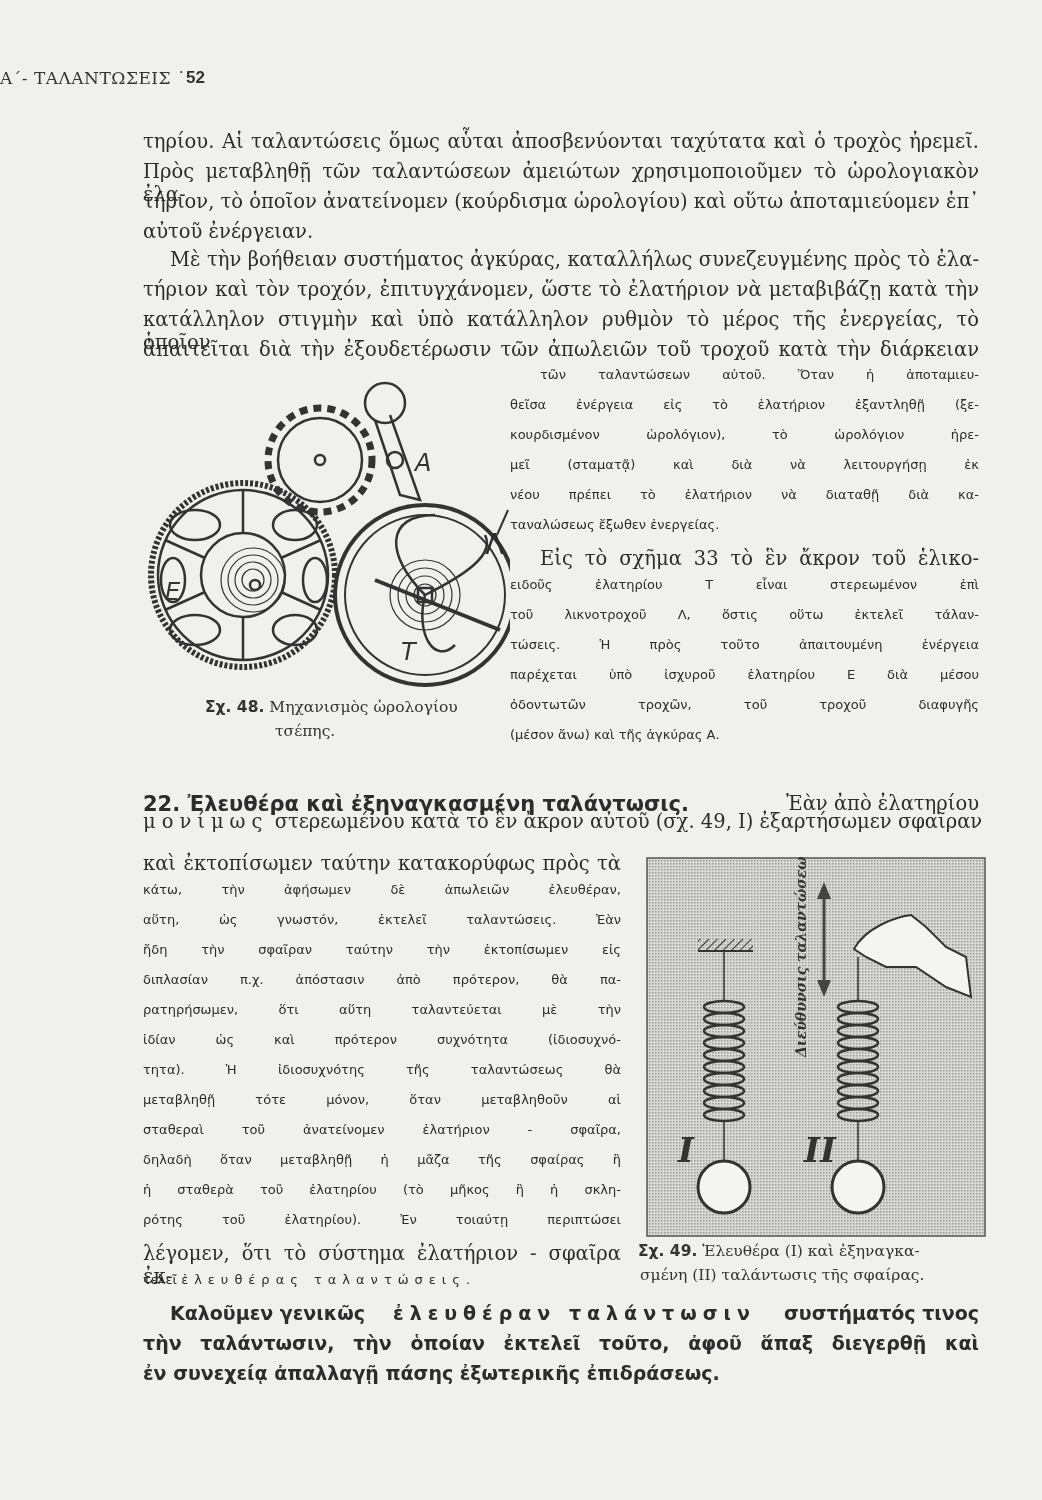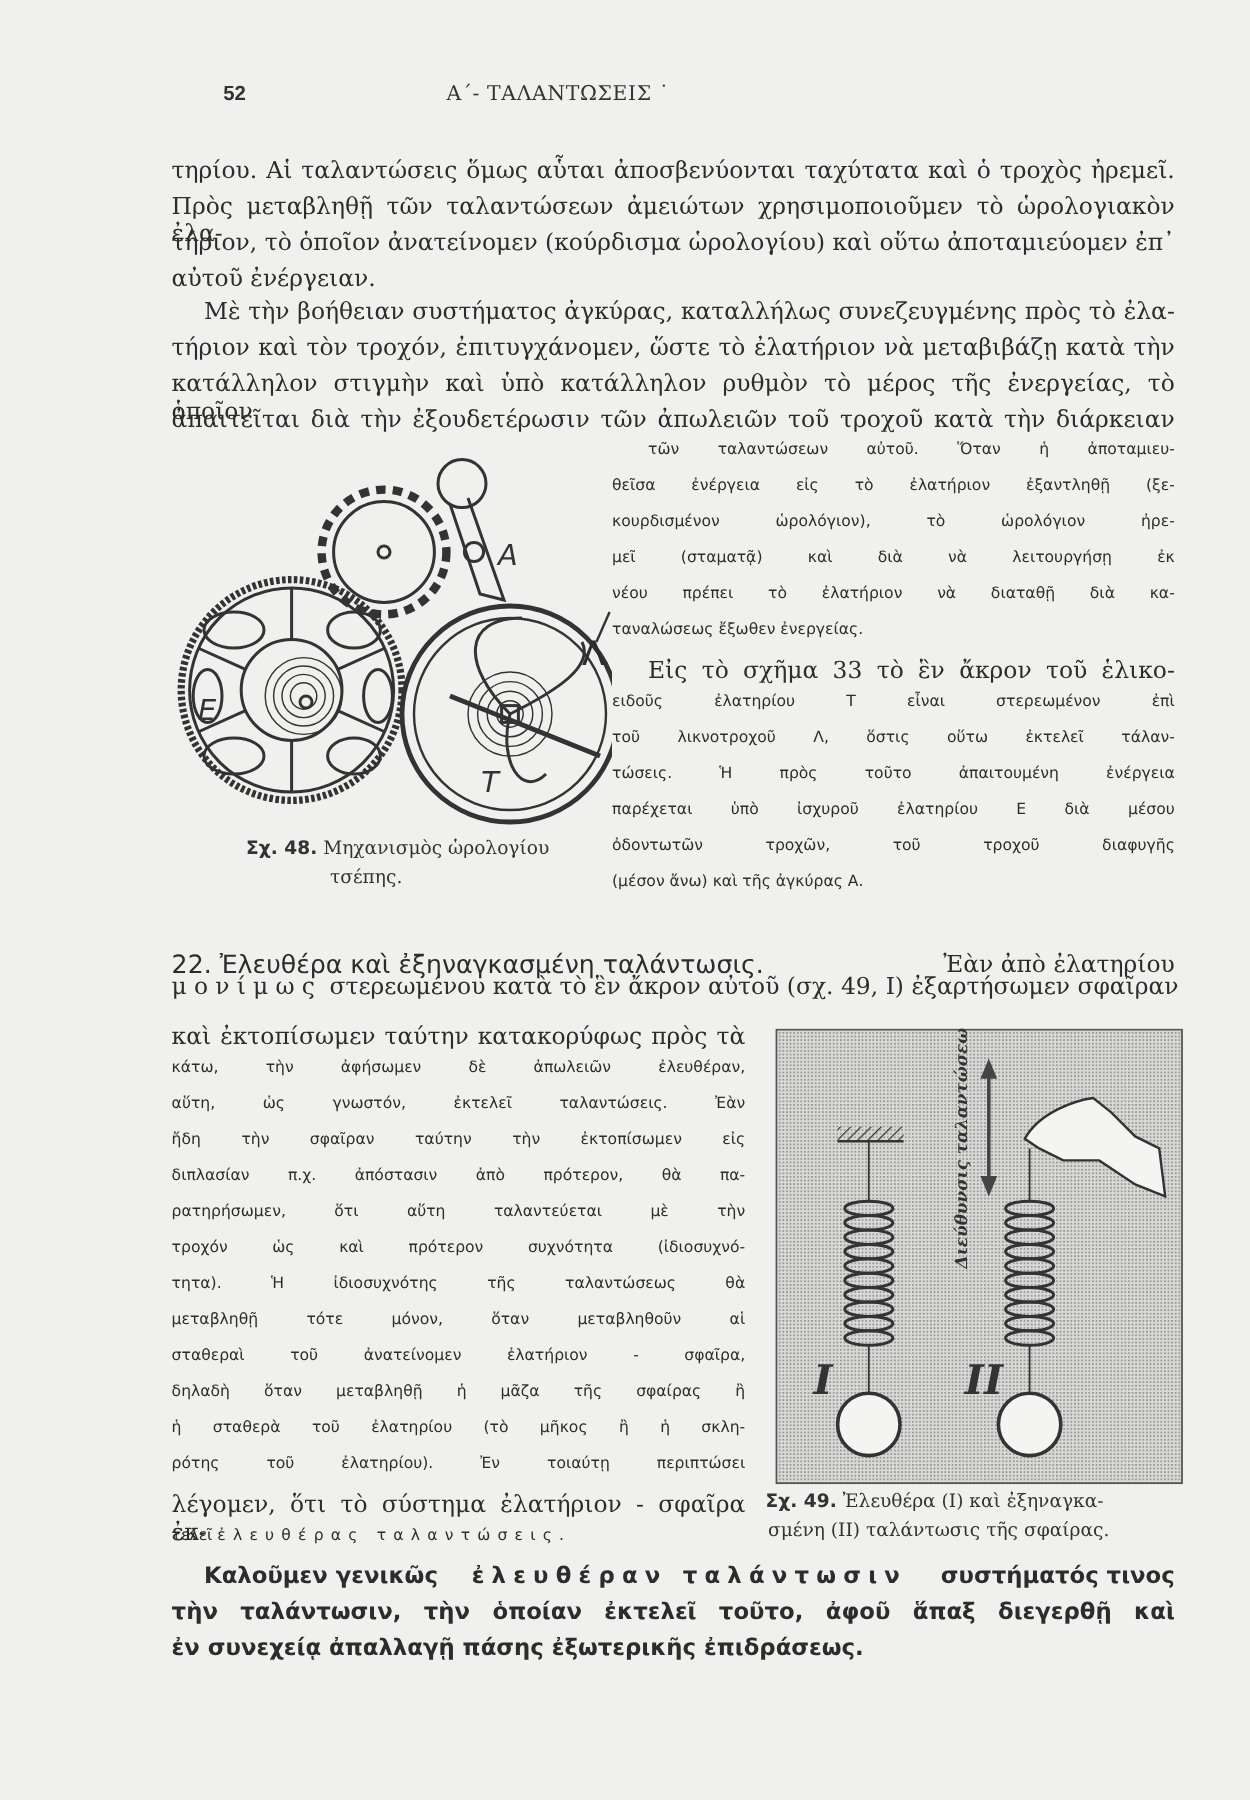--- a/index.html
+++ b/index.html
@@ -2,27 +2,27 @@
 <html><head>
   <meta charset="utf-8">
   <style>
     html, body { margin: 0; padding: 0; }
     body {
       width: 1042px; height: 1500px; background: #f0f0ee; position: relative; overflow: hidden;
       font-family: "DejaVu Serif", "Liberation Serif", serif; color: #2a2a2a;
     }
     .page { position: absolute; left: 0; top: 0; width: 1042px; height: 1500px; }
     .hdr-num { position: absolute; left: 142px; top: 68px; font-size: 17px; font-weight: bold; font-family: "Liberation Sans", sans-serif; color: #333; margin-left: 44px; }
-    .hdr-title { position: absolute; left: 0; width: 930px; text-align: center; top: 68px; font-size: 17px; letter-spacing: 0.5px; color: #333; }
+    .hdr-title { position: absolute; left: 0; width: 930px; top: 68px; font-size: 17px; letter-spacing: 0.5px; color: #333; }
     .line { position: absolute; font-size: 19.5px; white-space: nowrap; color: #2c2c2c; }
     .just { text-align: justify; text-align-last: justify; white-space: normal; }
     .sans { font-family: "DejaVu Sans", "Liberation Sans", sans-serif; font-size: 13px; }
     .cap { position: absolute; font-size: 15.5px; color: #333; white-space: nowrap; }
     .cap b { font-family: "DejaVu Sans", sans-serif; }
-    .sec-title { font-weight: normal; font-family: "DejaVu Sans", sans-serif; font-size: 21px; }
+    .sec-title { font-weight: bold; font-family: "DejaVu Sans", sans-serif; font-size: 21px; }
     .bold { font-weight: bold; font-family: "DejaVu Sans", sans-serif; font-size: 19px; }
     .spaced { letter-spacing: 6px; }
     .fig48 { position: absolute; left: 135px; top: 375px; width: 375px; height: 315px; }
     .fig49 { position: absolute; left: 646px; top: 857px; width: 340px; height: 380px; }
   </style>
 </head>
 <body>
 
 <div class="page">
   <div class="hdr-num">52</div>
@@ -124,21 +124,21 @@
     <span>στερεωμένου κατὰ τὸ ἓν ἄκρον αὐτοῦ (σχ. 49, Ι) ἐξαρτήσωμεν σφαῖραν</span>
   </div>
 
   <div id="leftcol"></div>
   <div class="line just" style="left:143px;top:852px;width:478px">καὶ ἐκτοπίσωμεν ταύτην κατακορύφως πρὸς τὰ</div>
   <div class="line sans just" style="left:143px;top:882px;width:478px">κάτω, τὴν ἀφήσωμεν δὲ ἀπωλειῶν ἐλευθέραν,</div>
   <div class="line sans just" style="left:143px;top:912px;width:478px">αὕτη, ὡς γνωστόν, ἐκτελεῖ ταλαντώσεις. Ἐὰν</div>
   <div class="line sans just" style="left:143px;top:942px;width:478px">ἤδη τὴν σφαῖραν ταύτην τὴν ἐκτοπίσωμεν εἰς</div>
   <div class="line sans just" style="left:143px;top:972px;width:478px">διπλασίαν π.χ. ἀπόστασιν ἀπὸ πρότερον, θὰ πα-</div>
   <div class="line sans just" style="left:143px;top:1002px;width:478px">ρατηρήσωμεν, ὅτι αὕτη ταλαντεύεται μὲ τὴν</div>
-  <div class="line sans just" style="left:143px;top:1032px;width:478px">τροχόν ὡς καὶ πρότερον συχνότητα (ἰδιοσυχνό-</div>
+  <div class="line sans just" style="left:143px;top:1032px;width:478px">ἰδίαν ὡς καὶ πρότερον συχνότητα (ἰδιοσυχνό-</div>
   <div class="line sans just" style="left:143px;top:1062px;width:478px">τητα). Ἡ ἰδιοσυχνότης τῆς ταλαντώσεως θὰ</div>
   <div class="line sans just" style="left:143px;top:1092px;width:478px">μεταβληθῇ τότε μόνον, ὅταν μεταβληθοῦν αἱ</div>
   <div class="line sans just" style="left:143px;top:1122px;width:478px">σταθεραὶ τοῦ ἀνατείνομεν ἐλατήριον - σφαῖρα,</div>
   <div class="line sans just" style="left:143px;top:1152px;width:478px">δηλαδὴ ὅταν μεταβληθῇ ἡ μᾶζα τῆς σφαίρας ἢ</div>
   <div class="line sans just" style="left:143px;top:1182px;width:478px">ἡ σταθερὰ τοῦ ἐλατηρίου (τὸ μῆκος ἢ ἡ σκλη-</div>
   <div class="line sans just" style="left:143px;top:1212px;width:478px">ρότης τοῦ ἐλατηρίου). Ἐν τοιαύτῃ περιπτώσει</div>
   <div class="line just" style="left:143px;top:1242px;width:478px">λέγομεν, ὅτι τὸ σύστημα ἐλατήριον - σφαῖρα ἐκ-</div>
   <div class="line sans" style="left:143px;top:1272px">
     <span>τελεῖ</span>
     <span class="spaced">ἐλευθέρας ταλαντώσεις.</span>

